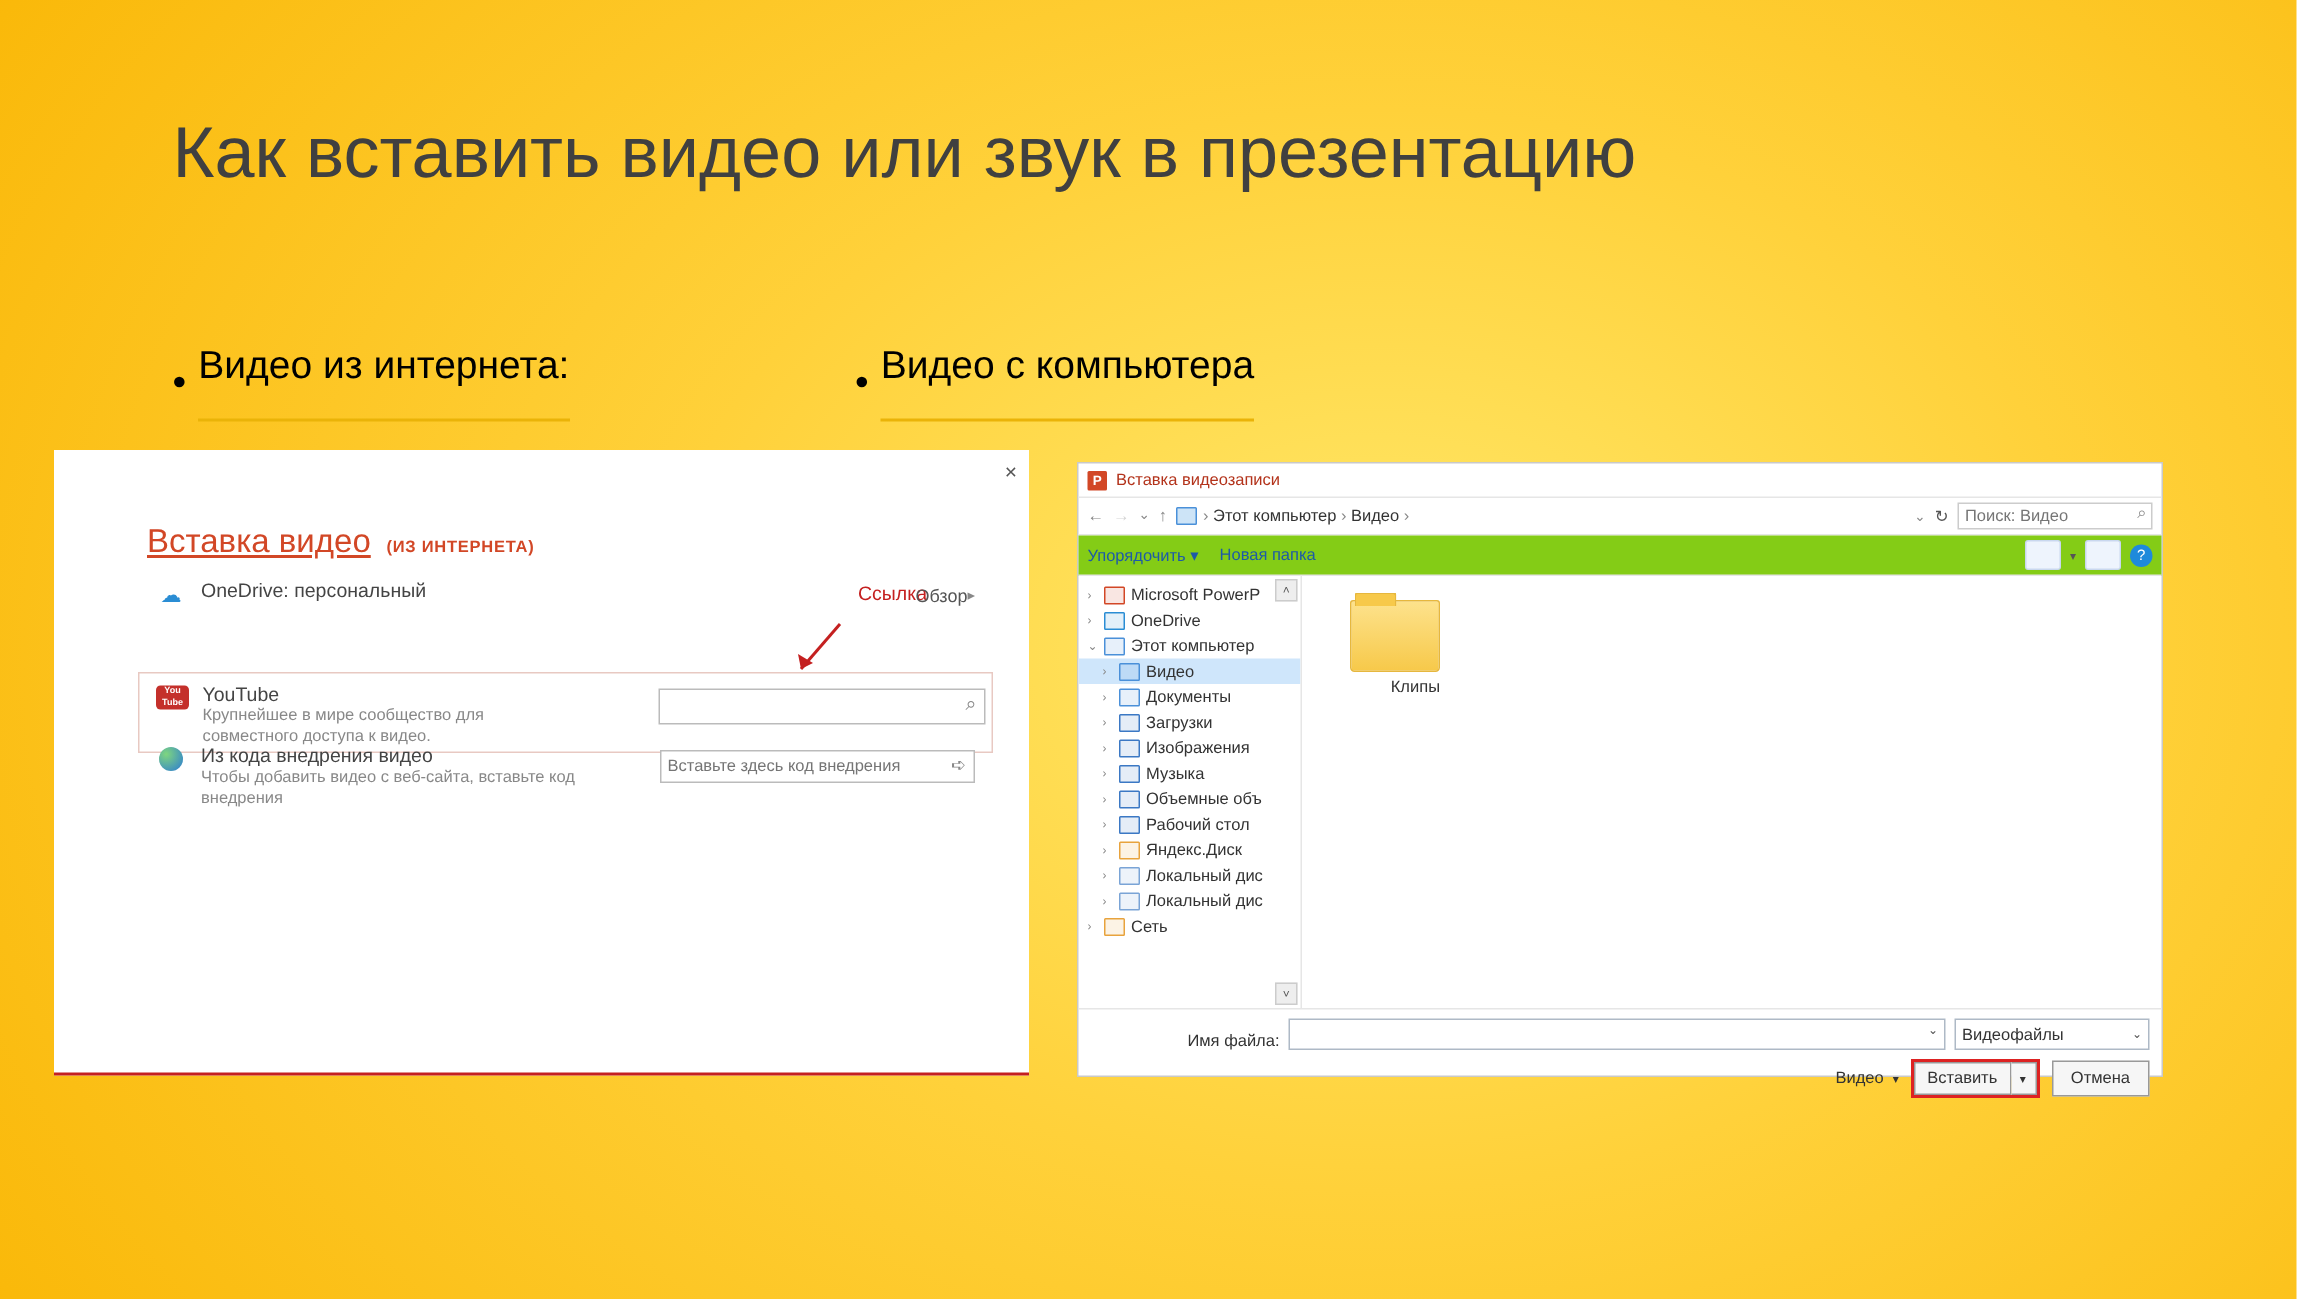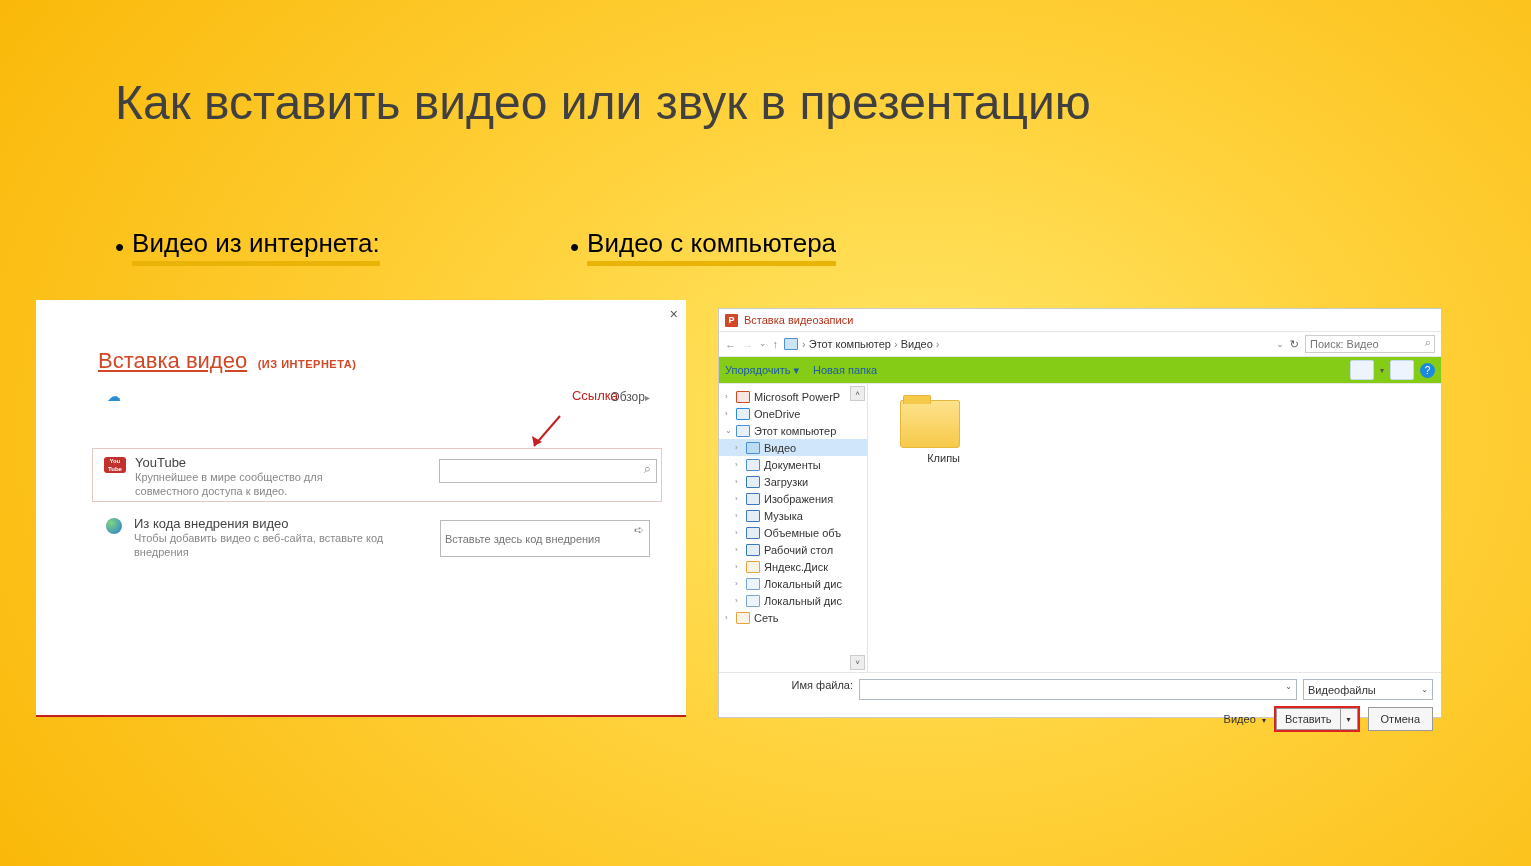--- a/index.html
+++ b/index.html
@@ -2,45 +2,45 @@
 <html><head>
 <meta charset="utf-8">
 <style>
   html,body{margin:0;padding:0;width:1531px;height:866px;font-family:"Segoe UI",Arial,sans-serif;overflow:hidden;}
   body{background:radial-gradient(ellipse 1200px 900px at 60% 50%, #ffe86a 0%, #ffd13a 40%, #f9b400 100%);position:relative;color:#333;}
   
   .title{position:absolute;left:115px;top:75px;font-size:48px;font-weight:300;color:#404040;}
   
   .bullet{position:absolute;font-size:26px;color:#000;display:flex;align-items:center;}
   .bullet .dot{margin-right:8px;}
-  .bullet .txt{border-bottom:5px solid #eab308;padding-bottom:2px;}
+  .bullet .txt{border-bottom:2px solid #eab308;padding-bottom:20px;}
   .b1{left:115px;top:228px;}
   .b2{left:570px;top:228px;}
 
   
   .dlg-left{position:absolute;left:36px;top:300px;width:650px;height:415px;background:#fff;border-bottom:2px solid #c42020;}
   .dlg-left .close{position:absolute;right:8px;top:6px;color:#555;font-size:14px;cursor:pointer;}
   .dlg-left .hdr{position:absolute;left:62px;top:48px;}
   .dlg-left .hdr .big{color:#d24726;font-size:22px;font-weight:normal;letter-spacing:0px;}
   .dlg-left .hdr .sm{color:#d24726;font-size:11px;font-weight:600;margin-left:6px;letter-spacing:0.5px;}
   .dlg-left .row{position:absolute;left:60px;right:36px;height:54px;display:flex;align-items:flex-start;}
   .dlg-left .row .ico{width:36px;display:flex;align-items:center;justify-content:center;margin-top:2px;}
   .dlg-left .row .body{flex:1;margin-left:2px;}
   .dlg-left .row .t1{font-size:13px;color:#444;}
   .dlg-left .row .t2{font-size:11px;color:#888;line-height:1.3;}
   .dlg-left .row .ctrl{display:flex;align-items:center;margin-left:20px;margin-top:4px;}
   .row.one{top:86px;}
   .row.two{top:148px;border:1px solid #e8c9c2;padding:6px 4px;box-sizing:border-box;right:24px;left:56px;}
-  .row.three{top:216px;}
+  .row.three{top:196px;}
   .obzor{font-size:12px;color:#555;}
   .obzor::after{content:" ▸";color:#888;font-size:10px;}
   .ytsearch{width:190px;height:22px;border:1px solid #bbb;font-size:11px;padding:0 22px 0 4px;background:#fff;color:#888;}
   .ytsearch-wrap{position:relative;display:inline-block;}
   .ytsearch-wrap::after{content:"⌕";position:absolute;right:6px;top:2px;color:#888;font-size:13px;}
-  .embed{width:210px;height:37px;border:1px solid #bbb;font-size:11px;padding:0 22px 0 4px;color:#888;box-sizing:border-box;}
+  .embed{width:210px;height:22px;border:1px solid #bbb;font-size:11px;padding:0 22px 0 4px;color:#888;box-sizing:border-box;}
   .embed-wrap{position:relative;display:inline-block;}
   .embed-wrap::after{content:"➪";position:absolute;right:6px;top:3px;color:#888;font-size:12px;}
   .ssilka{position:absolute;top:88px;right:68px;color:#c42020;font-size:13px;}
   .arrow{position:absolute;top:112px;right:120px;color:#c42020;}
 
   
   .dlg-right{position:absolute;left:718px;top:308px;width:724px;height:410px;background:#fff;border:1px solid #c9c9c9;box-sizing:border-box;}
   .dlg-right .tbar{height:22px;display:flex;align-items:center;padding:0 6px;font-size:11px;color:#b3331b;}
   .dlg-right .tbar .pp{display:inline-block;width:13px;height:13px;background:#d24726;color:#fff;font-size:9px;font-weight:bold;text-align:center;line-height:13px;margin-right:6px;border-radius:1px;}
   .addr{height:24px;border-top:1px solid #e6e6e6;border-bottom:1px solid #e6e6e6;display:flex;align-items:center;font-size:11px;padding:0 6px;}
@@ -63,21 +63,21 @@
   .tree .itm .car{width:8px;color:#888;font-size:8px;}
   .tree .itm.sel{background:#cfe6fb;}
   .tree .scr-up{position:absolute;right:2px;top:2px;width:13px;height:13px;background:#eee;border:1px solid #ccc;font-size:8px;line-height:13px;text-align:center;color:#555;}
   .tree .scr-dn{position:absolute;right:2px;bottom:2px;width:13px;height:13px;background:#eee;border:1px solid #ccc;font-size:8px;line-height:13px;text-align:center;color:#555;}
   .content{flex:1;position:relative;}
   .folder-ic{position:absolute;left:32px;top:16px;text-align:right;}
   .folder-ic .shape{width:58px;height:46px;background:linear-gradient(#fde28c,#f7c94a);border:1px solid #e6b73e;border-radius:2px 2px 3px 3px;position:relative;}
   .folder-ic .shape::before{content:"";position:absolute;top:-6px;left:2px;width:26px;height:8px;background:#f7c94a;border:1px solid #e6b73e;border-bottom:none;border-radius:2px 2px 0 0;}
   .folder-ic .lbl{font-size:11px;color:#333;margin-top:4px;}
   .footer{border-top:1px solid #e6e6e6;padding:6px 8px 6px 0;font-size:11px;color:#333;}
-  .footer .r1{display:flex;align-items:flex-start;margin-bottom:6px;}
+  .footer .r1{display:flex;align-items:flex-end;margin-bottom:6px;}
   .footer .r1 .lab{width:134px;text-align:right;padding-right:6px;}
   .footer .r1 .fn{flex:1;height:19px;border:1px solid #aeb9c6;background:#fff;}
   .footer .r1 .ft{width:130px;height:21px;border:1px solid #aeb9c6;background:#fff;margin-left:6px;display:flex;align-items:center;justify-content:space-between;padding:0 4px;box-sizing:border-box;color:#333;}
   .footer .r2{display:flex;align-items:center;justify-content:flex-end;gap:8px;}
   .footer .r2 .svc{color:#333;}
   .footer .r2 .insert{border:2px solid #d22;display:flex;height:22px;}
   .footer .r2 .insert .main{padding:0 8px;display:flex;align-items:center;border:1px solid #999;background:#f6f6f6;}
   .footer .r2 .insert .dd{width:16px;border:1px solid #999;border-left:none;background:#f6f6f6;display:flex;align-items:center;justify-content:center;font-size:8px;}
   .footer .r2 .cancel{padding:0 12px;height:22px;border:1px solid #999;background:#f6f6f6;display:flex;align-items:center;}
 
@@ -112,20 +112,21 @@
   <svg class="arrow" width="40" height="40">
     <line x1="34" y1="4" x2="8" y2="34" stroke="#c42020" stroke-width="2"></line>
     <polygon points="8,34 6,24 16,30" fill="#c42020"></polygon>
   </svg>
 
   <div class="row one">
     <div class="ico">
         <span class="i-cloud">☁</span>
       </div>
     <div class="body">
+      <div class="t1">OneDrive: персональный</div>
     </div>
     <div class="ctrl obzor">Обзор</div>
   </div>
 
   <div class="row two">
     <div class="ico">
       <span class="i-yt"><span>You</span><br><span>Tube</span></span>
     </div>
     <div class="body">
       <div class="t1">YouTube</div>

